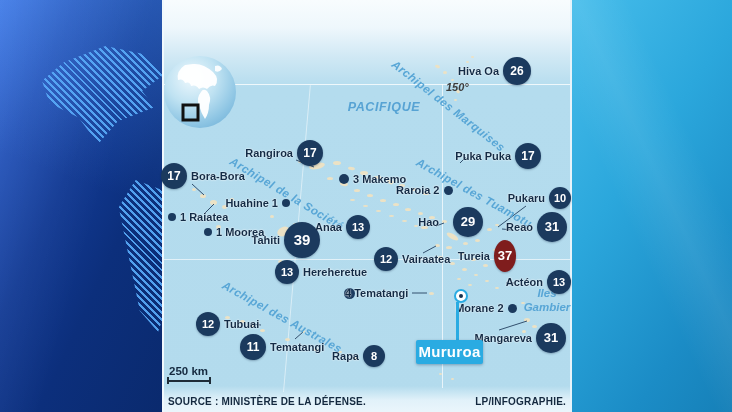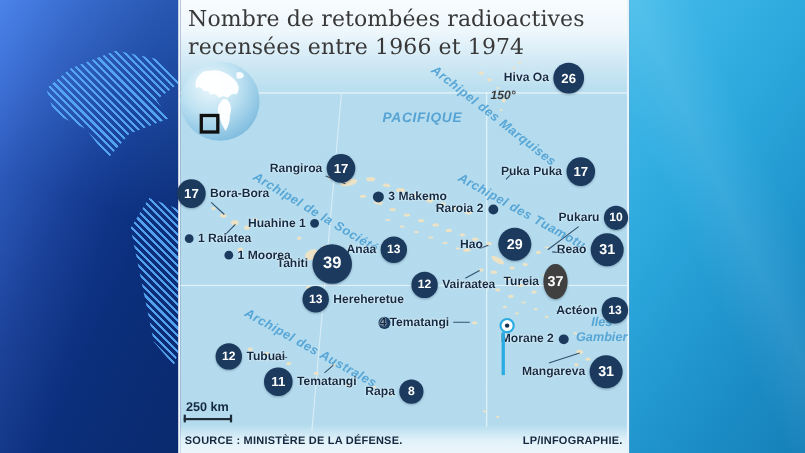--- a/index.html
+++ b/index.html
@@ -242,21 +242,21 @@
       <div class="site-badge" style="left: 549px; top: 187px; width: 22px; height: 22px; line-height: 22px; font-size: 11px; background: rgb(27, 58, 94);">10</div>
       <div class="site-label" style="top: 191px; right: 187px;">Pukaru</div>
       <div class="site-badge" style="left: 453px; top: 207px; width: 30px; height: 30px; line-height: 30px; font-size: 13px; background: rgb(27, 58, 94);">29</div>
       <div class="site-label" style="top: 215px; right: 293px;">Hao</div>
       <div class="site-badge" style="left: 537px; top: 212px; width: 30px; height: 30px; line-height: 30px; font-size: 13px; background: rgb(27, 58, 94);">31</div>
       <div class="site-label" style="top: 220px; right: 199px;">Reao</div>
       <div class="site-badge" style="left: 346px; top: 215px; width: 24px; height: 24px; line-height: 24px; font-size: 11px; background: rgb(27, 58, 94);">13</div>
       <div class="site-label" style="top: 220px; right: 390px;">Anaa</div>
       <div class="site-badge" style="left: 284px; top: 222px; width: 36px; height: 36px; line-height: 36px; font-size: 15px; background: rgb(27, 58, 94);">39</div>
       <div class="site-label" style="top: 233px; right: 452px;">Tahiti</div>
-      <div class="site-badge" style="left: 494px; top: 240px; width: 22px; height: 32px; line-height: 32px; font-size: 13px; background: #404040;">37</div>
+      <div class="site-badge" style="left: 494px; top: 240px; width: 22px; height: 32px; line-height: 32px; font-size: 13px; background: #7f1d1d;">37</div>
       <div class="site-label" style="top: 249px; right: 242px;">Tureia</div>
       <div class="site-badge" style="left: 374px; top: 247px; width: 24px; height: 24px; line-height: 24px; font-size: 11px; background: rgb(27, 58, 94);">12</div>
       <div class="site-label" style="top: 252px; left: 402px;">Vairaatea</div>
       <div class="site-badge" style="left: 275px; top: 260px; width: 24px; height: 24px; line-height: 24px; font-size: 11px; background: rgb(27, 58, 94);">13</div>
       <div class="site-label" style="top: 265px; left: 303px;">Hereheretue</div>
       <div class="site-badge" style="left: 547px; top: 270px; width: 24px; height: 24px; line-height: 24px; font-size: 11px; background: rgb(27, 58, 94);">13</div>
       <div class="site-label" style="top: 275px; right: 189px;">Actéon</div>
       <div class="site-badge" style="left: 196px; top: 312px; width: 24px; height: 24px; line-height: 24px; font-size: 11px; background: rgb(27, 58, 94);">12</div>
       <div class="site-label" style="top: 317px; left: 224px;">Tubuai</div>
       <div class="site-badge" style="left: 240px; top: 334px; width: 26px; height: 26px; line-height: 26px; font-size: 12px; background: rgb(27, 58, 94);">11</div>
@@ -280,25 +280,22 @@
       <div class="dot-badge" style="left: 343.5px; top: 287.5px; width: 11px; height: 11px; background: rgb(27, 58, 94);"></div>
       <div class="site-label" style="top: 286px; left: 345px;">4 Tematangi</div>
       <div class="dot-badge" style="left: 507.5px; top: 303.5px; width: 9px; height: 9px; background: rgb(27, 58, 94);"></div>
       <div class="site-label" style="top: 301px; right: 228.5px;">Morane 2</div>
     </div>
 
   <div class="mururoa-leader"></div>
   <div class="mururoa-marker">
     <div class="core"></div>
   </div>
-
-  <h1 class="title">
-    <span>Nombre de retombées radioactives</span><br>
-    <span>recensées entre 1966 et 1974</span>
-  </h1>
+  <div class="mururoa-box">Mururoa</div>
+
 
   <div class="globe">
     <svg width="74" height="74" viewBox="0 0 74 74">
       <defs>
         <radialGradient id="gg" cx="38%" cy="30%" r="80%">
           <stop offset="0%" stop-color="#eef8fd"></stop>
           <stop offset="45%" stop-color="#bfe2f2"></stop>
           <stop offset="80%" stop-color="#8fc6e4"></stop>
           <stop offset="100%" stop-color="#76b5da"></stop>
         </radialGradient>

